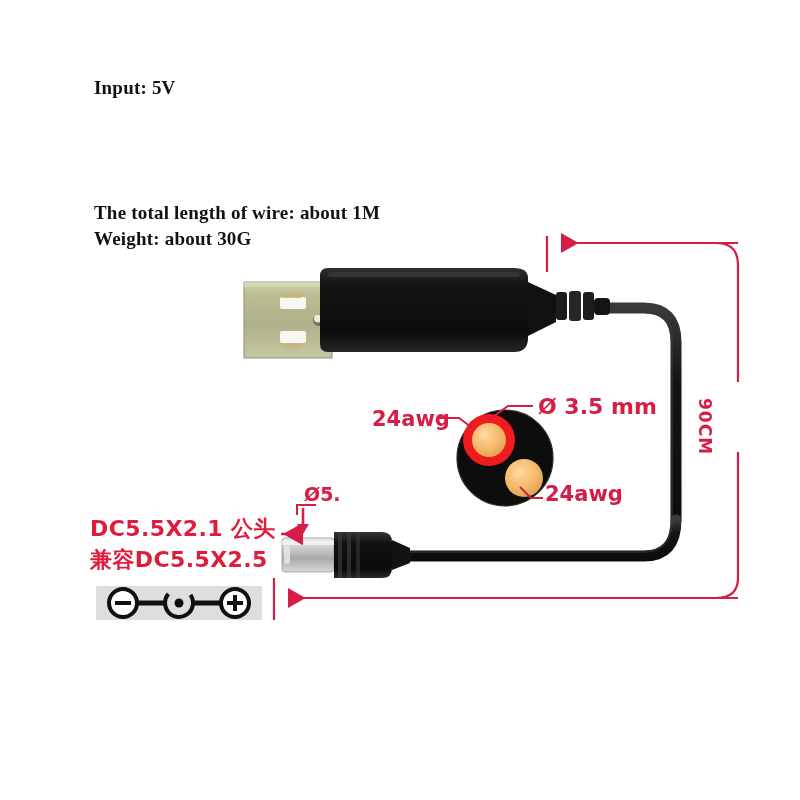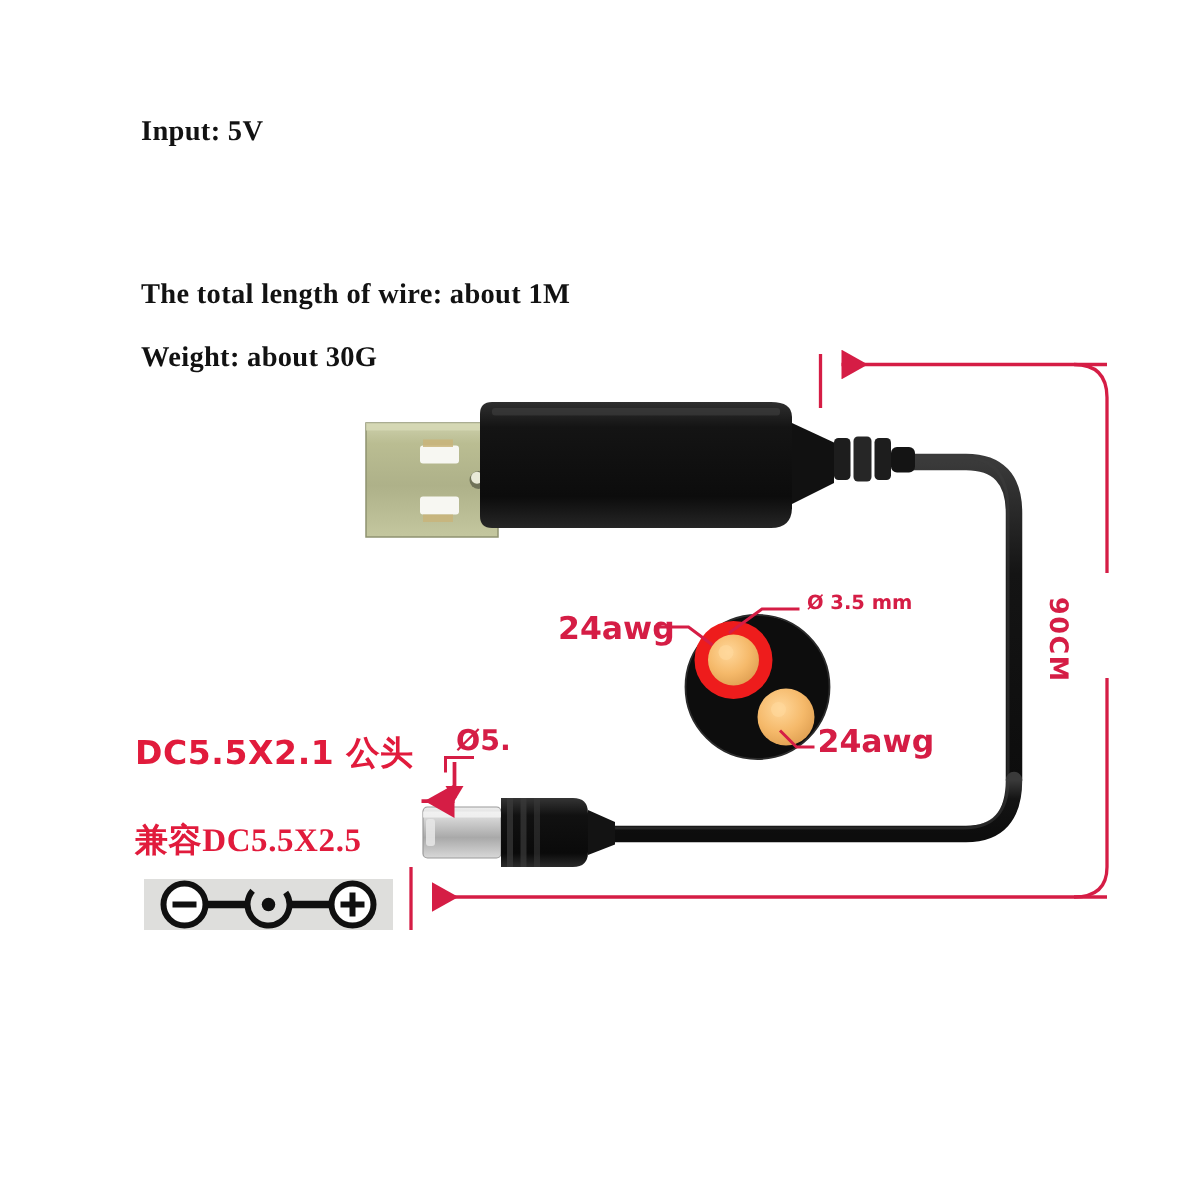--- a/index.html
+++ b/index.html
@@ -25,21 +25,21 @@
     left: 78px;
     font-family: "Liberation Serif", serif;
     font-size: 19px;
     font-weight: 600;
     color: #121212;
     white-space: nowrap;
     letter-spacing: 0.2px;
   }
   .spec-1 { top: 77px; }
   .spec-2 { top: 133px; }
-  .spec-3 { top: 186px; }
+  .spec-3 { top: 202px; }
   .spec-4 { top: 228px; }
 
   
   #art {
     position: absolute;
     left: 0;
     top: 0;
     width: 800px;
     height: 800px;
   }
@@ -48,43 +48,43 @@
   .anno {
     position: absolute;
     font-family: "DejaVu Sans", sans-serif;
     font-weight: bold;
     color: #d51d45;
     white-space: nowrap;
     line-height: 1;
   }
   .anno-awg-top   { left: 356px; top: 409px; font-size: 21px; }
   .anno-awg-bot   { left: 529px; top: 484px; font-size: 21px; }
-  .anno-dia35     { left: 522px; top: 396px; font-size: 13px; }
+  .anno-dia35     { left: 522px; top: 396px; font-size: 22px; }
   .anno-dia55     { left: 288px; top: 485px; font-size: 19px; }
   .anno-90cm {
     left: 697px;
     top: 398px;
     font-size: 17px;
     letter-spacing: 1px;
     transform: rotate(90deg);
     transform-origin: left top;
   }
   .cn-line {
     position: absolute;
     left: 74px;
     font-family: "DejaVu Sans", sans-serif;
     font-weight: bold;
     font-size: 22px;
     color: #e11b3c;
     white-space: nowrap;
     line-height: 1;
     letter-spacing: 0.4px;
   }
-  .cn-1 { top: 492px; text-align: center; }
-  .cn-2 { top: 549px; font-family: Liberation Serif, serif; }
+  .cn-1 { top: 518px; text-align: center; }
+  .cn-2 { top: 549px; }
 </style>
 </head>
 <body>
 
 <div id="canvas">
 
   <div class="spec-line spec-1">Input: 5V</div>
   <div class="spec-line spec-3">The total length of wire: about 1M</div>
   <div class="spec-line spec-4">Weight: about 30G</div>
 

